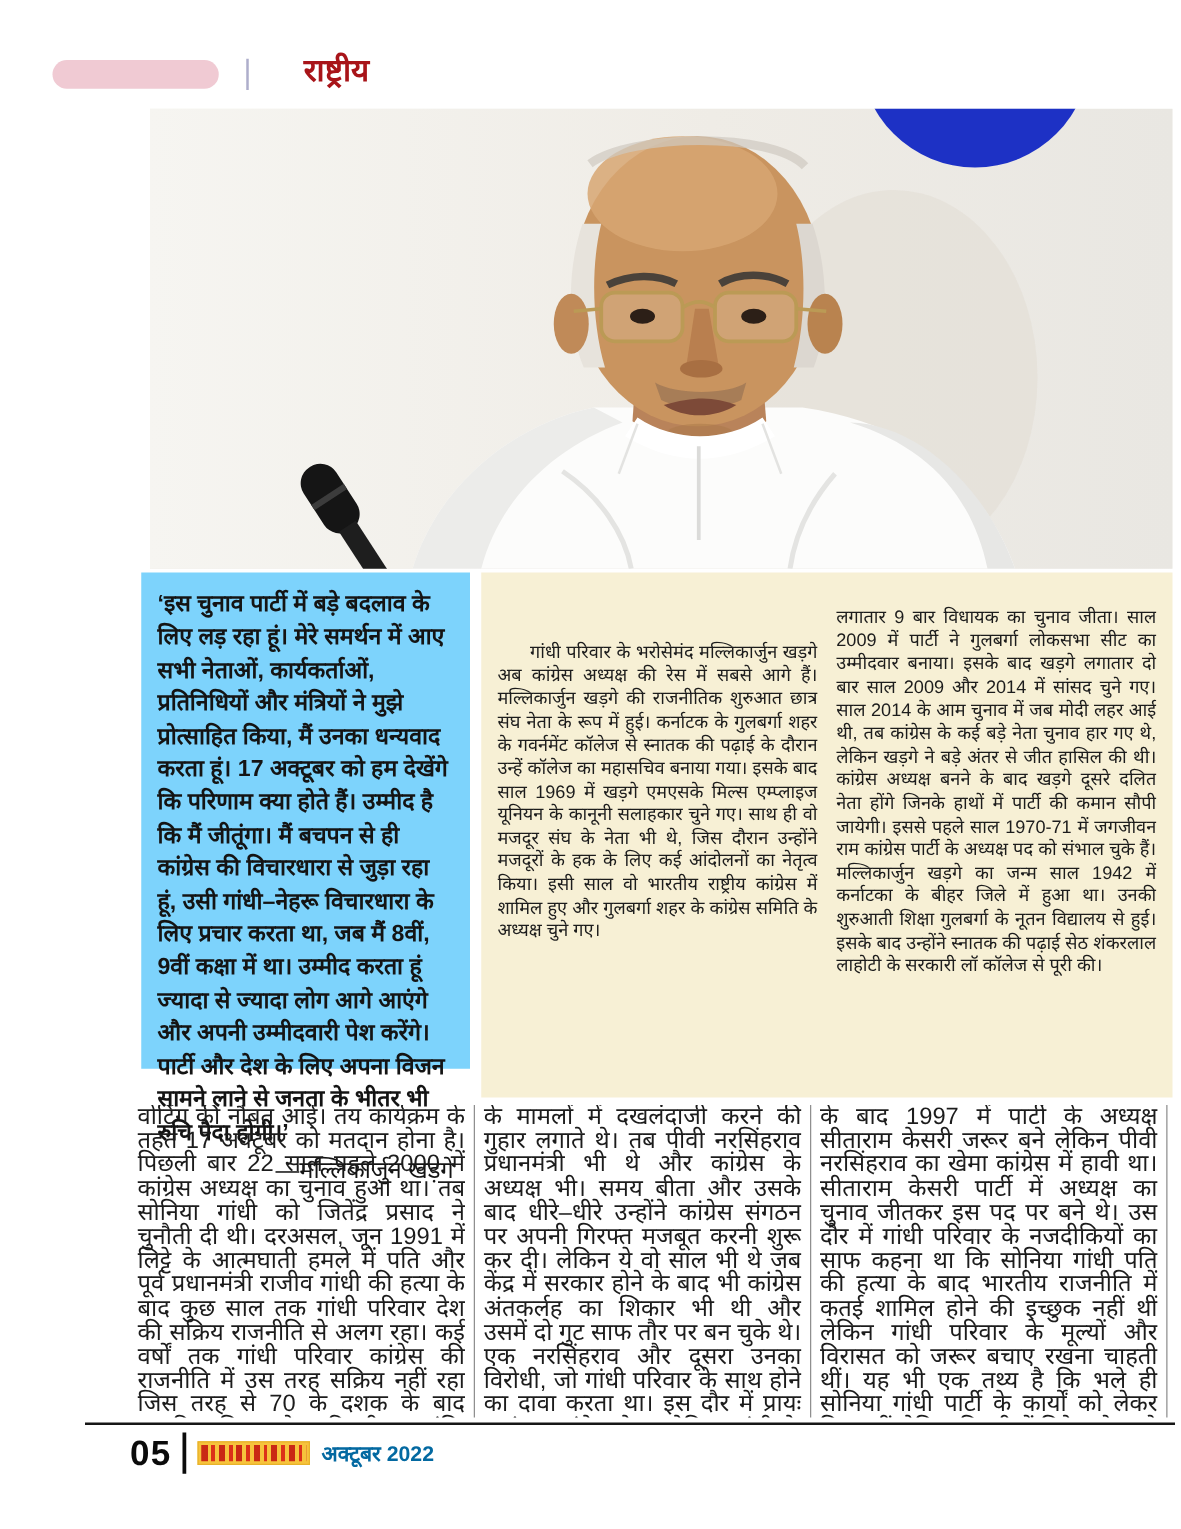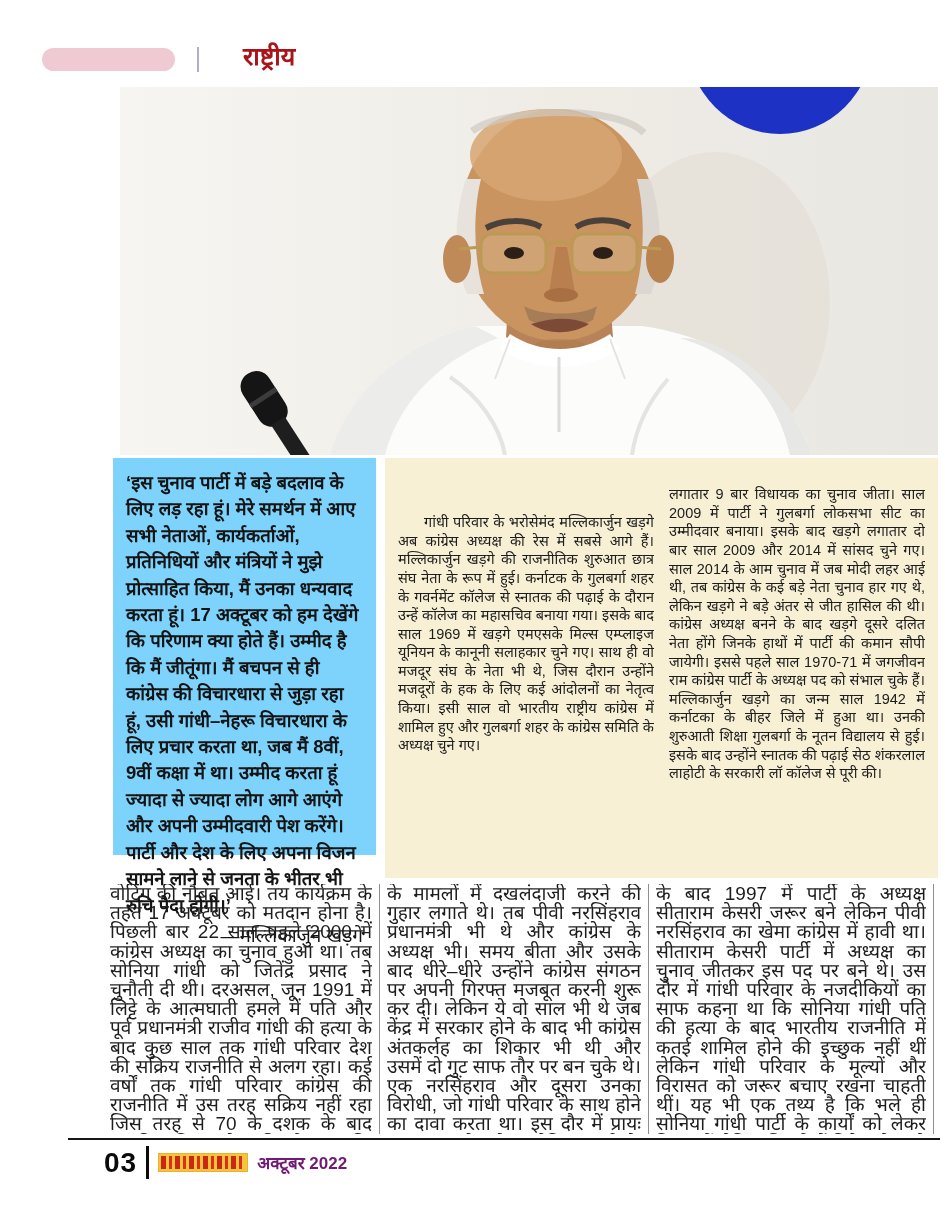--- a/index.html
+++ b/index.html
@@ -45,21 +45,21 @@
   
   .footer-rule { position:absolute; left:68px; top:1138px; width:872px; height:2px; background:#161616; }
   .footer { position:absolute; left:104px; top:1146px; display:flex; align-items:center; gap:9px; }
   .page-number { font-size:28px; font-weight:bold; color:#0b0b0b; letter-spacing:1px; }
   .footer-bar { width:3px; height:33px; background:#0b0b0b; }
   .newspaper-logo { width:88px; height:17px; background:#f6c33c; position:relative; overflow:hidden;
     border:1px solid #e8b22a; }
   .newspaper-logo::before { content:""; position:absolute; left:2px; top:2px; right:2px; bottom:2px;
     background:repeating-linear-gradient(90deg,#c41710 0 5px, rgba(255,255,255,0) 5px 8px,
       #d92015 8px 11px, rgba(255,255,255,0) 11px 14px); opacity:.9; }
-  .footer-date { font-size:17px; font-weight:bold; color:#701a75; }
+  .footer-date { font-size:17px; font-weight:bold; color:#0369a1; }
 </style>
 </head>
 <body>
 
 <div class="page">
 
   <div class="masthead-pill"></div>
   <div class="header-divider"></div>
   <div class="section-label">राष्ट्रीय</div>
 
@@ -152,19 +152,19 @@
     <div class="bcol bcol-1">वोटिंग की नौबत आई। तय कार्यक्रम के तहत 17 अक्टूबर को मतदान होना है। पिछली बार 22 साल पहले 2000 में कांग्रेस अध्यक्ष का चुनाव हुआ था। तब सोनिया गांधी को जितेंद्र प्रसाद ने चुनौती दी थी। दरअसल, जून 1991 में लिट्टे के आत्मघाती हमले में पति और पूर्व प्रधानमंत्री राजीव गांधी की हत्या के बाद कुछ साल तक गांधी परिवार देश की सक्रिय राजनीति से अलग रहा। कई वर्षों तक गांधी परिवार कांग्रेस की राजनीति में उस तरह सक्रिय नहीं रहा जिस तरह से 70 के दशक के बाद उसकी भूमिका हो चुकी थी। हालांकि कांग्रेसी नेता तकरीबन रोज ही सोनिया गांधी के आवास पर जाकर उनसे पार्टी</div>
     <div class="vrule"></div>
     <div class="bcol bcol-2">के मामलों में दखलंदाजी करने की गुहार लगाते थे। तब पीवी नरसिंहराव प्रधानमंत्री भी थे और कांग्रेस के अध्यक्ष भी। समय बीता और उसके बाद धीरे–धीरे उन्होंने कांग्रेस संगठन पर अपनी गिरफ्त मजबूत करनी शुरू कर दी। लेकिन ये वो साल भी थे जब केंद्र में सरकार होने के बाद भी कांग्रेस अंतकर्लह का शिकार भी थी और उसमें दो गुट साफ तौर पर बन चुके थे। एक नरसिंहराव और दूसरा उनका विरोधी, जो गांधी परिवार के साथ होने का दावा करता था। इस दौर में प्रायः असंतुष्ट कांग्रेस नेता सोनिया गांधी के पास पहुंचकर उनसे पार्टी में सक्रिय होने का अनुरोध करते थे। पार्टी कई राज्यों में विधानसभा चुनाव हार चुकी थी। लोकसभा चुनावों में खराब प्रदर्शन</div>
     <div class="vrule"></div>
     <div class="bcol bcol-3">के बाद 1997 में पार्टी के अध्यक्ष सीताराम केसरी जरूर बने लेकिन पीवी नरसिंहराव का खेमा कांग्रेस में हावी था। सीताराम केसरी पार्टी में अध्यक्ष का चुनाव जीतकर इस पद पर बने थे। उस दौर में गांधी परिवार के नजदीकियों का साफ कहना था कि सोनिया गांधी पति की हत्या के बाद भारतीय राजनीति में कतई शामिल होने की इच्छुक नहीं थीं लेकिन गांधी परिवार के मूल्यों और विरासत को जरूर बचाए रखना चाहती थीं। यह भी एक तथ्य है कि भले ही सोनिया गांधी पार्टी के कार्यों को लेकर विरत थीं लेकिन दिल्ली में विदेश से आने वाले अतिथि अगर प्रधानमंत्री और राष्ट्रपति से मिलने के अलावा वे उनसे भी मिलने जरूर जाते थे। इसी से उनकी महत्ता स्पष्ट</div>
     <div class="vrule"></div>
   </div>
 
   <div class="footer-rule"></div>
   <div class="footer">
-    <div class="page-number">03</div>
+    <div class="page-number">05</div>
     <div class="footer-bar"></div>
     <div class="newspaper-logo"></div>
     <div class="footer-date">अक्टूबर 2022</div>
   </div>
 
 </div>
 
 </body></html>

